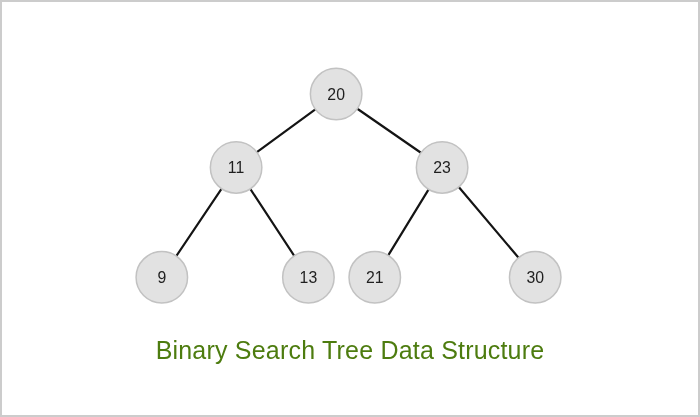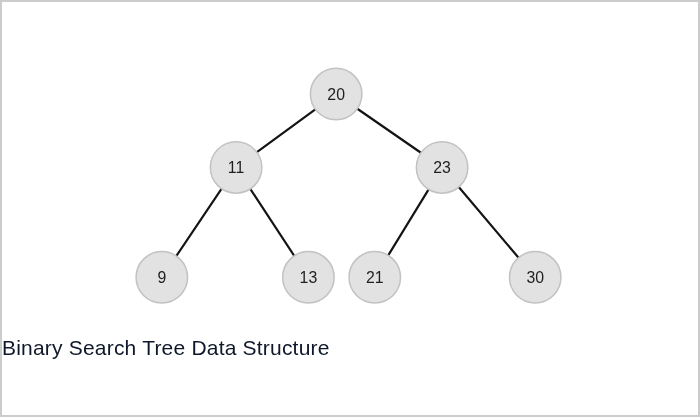--- a/index.html
+++ b/index.html
@@ -23,23 +23,24 @@
     top: 0;
     left: 0;
     width: 100%;
     height: 100%;
   }
   .caption {
     position: absolute;
     top: 334px;
     left: 0;
     width: 100%;
-    font-size: 21px;
+    text-align: center;
+    font-size: 25px;
     letter-spacing: 0.2px;
-    color: #0f172a;
+    color: #4d7c0f;
   }
   .node-circle {
     stroke-width: 1.5;
   }
   .edge-line {
     stroke-width: 2.2;
     stroke-linecap: round;
   }
   .node-label {
     font-family: "Liberation Sans", sans-serif;

